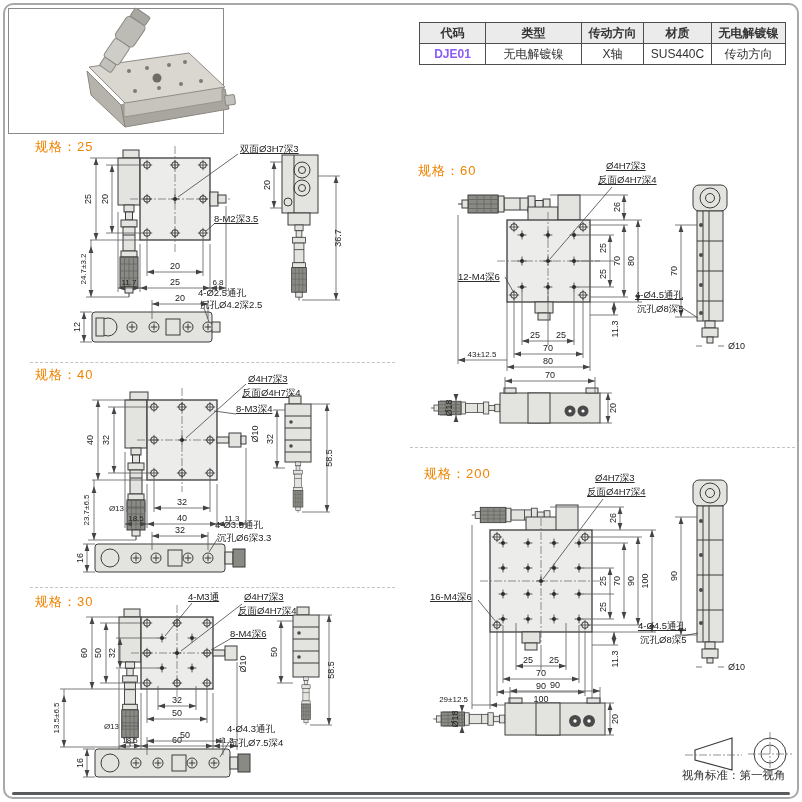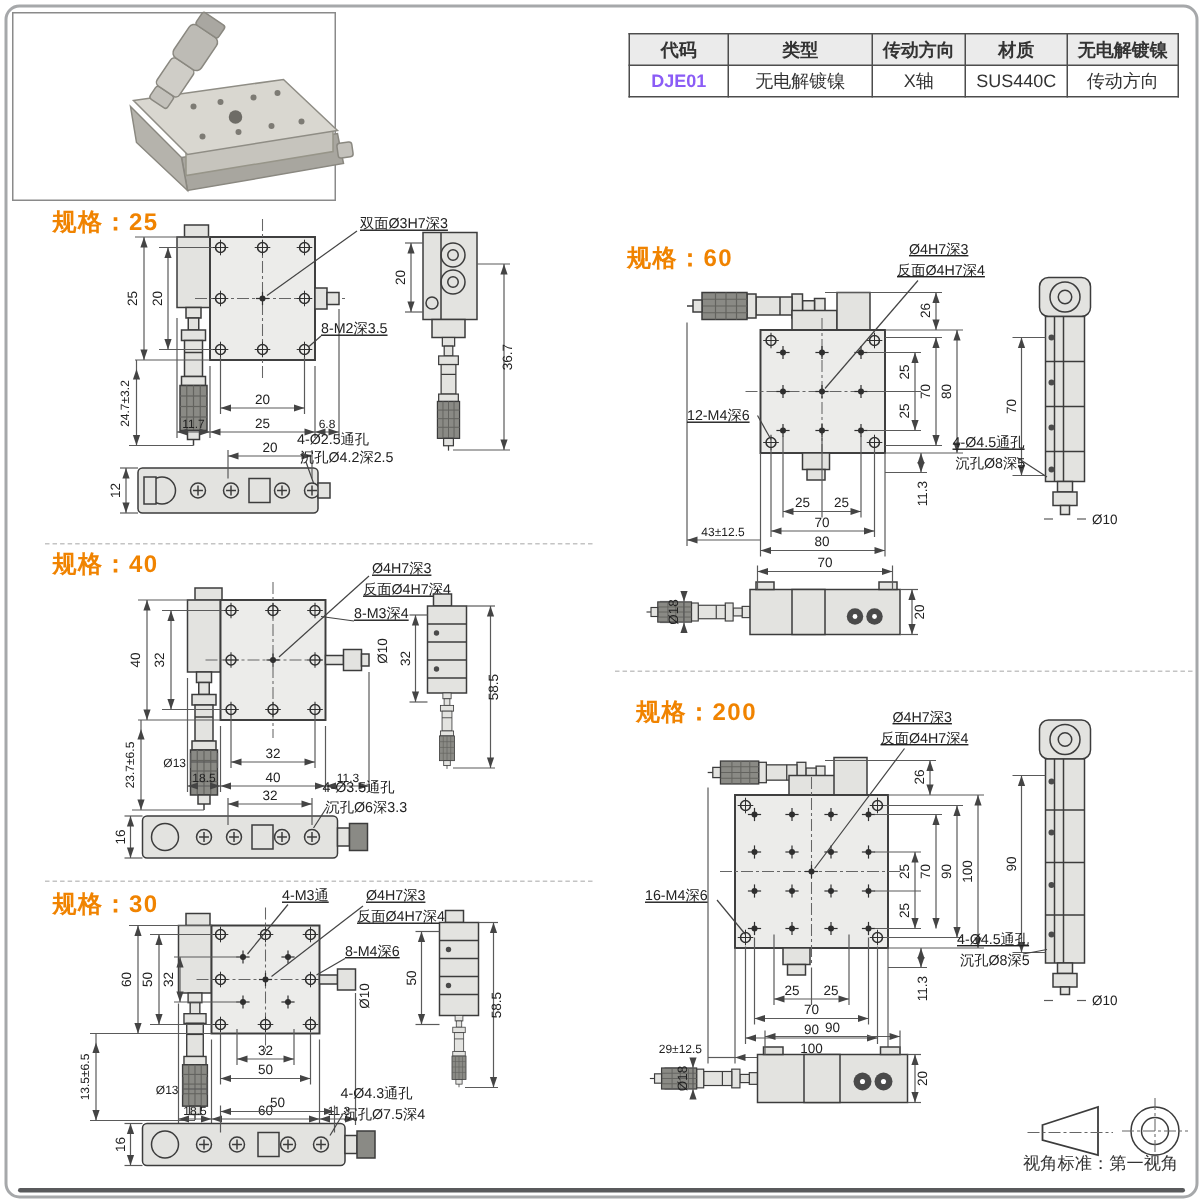--- a/index.html
+++ b/index.html
@@ -4,21 +4,21 @@
 <style>
   html,body{margin:0;padding:0;background:#fff;font-family:"Liberation Sans",sans-serif;}
   #page{position:relative;width:802px;height:802px;background:#fff;overflow:hidden;}
   #frame{position:absolute;left:3px;top:3px;right:3px;bottom:3px;border:2px solid #a6a8aa;border-radius:10px;pointer-events:none;}
   #bottom-strip{position:absolute;left:12px;right:12px;bottom:7px;height:3px;background:#595a5c;border-radius:2px;}
   .photo-box{position:absolute;left:8px;top:8px;width:214px;height:124px;border:1px solid #8a8a8a;background:#fff;}
   table.spec{position:absolute;left:419px;top:22px;border-collapse:collapse;font-size:12px;color:#333;}
   table.spec th,table.spec td{border:1px solid #4d4d4d;text-align:center;height:20px;padding:0 4px;}
   table.spec th{background:#ebebeb;font-weight:bold;}
   td.accent{color:#8b5cf6;font-weight:bold;}
-  .sec-title{position:absolute;font-size:16px;font-weight:bold;color:#f08300;letter-spacing:1px;}
+  .sec-title{position:absolute;font-size:13px;font-weight:normal;color:#f08300;letter-spacing:1px;}
   .sep{position:absolute;border-top:1px dashed #c4c4c4;height:0;}
   svg{position:absolute;overflow:visible;}
   .plate{fill:#ececea;stroke:#3c3c3c;stroke-width:1.3;}
   .part{fill:#e3e3e0;stroke:#3c3c3c;stroke-width:1;}
   .knurl{fill:#8a8a85;stroke:#3c3c3c;stroke-width:1;}
   .kx{stroke:#63635f;stroke-width:.8;}
   .ln{stroke:#3c3c3c;stroke-width:1;fill:none;}
   .cl{stroke:#666;stroke-width:.7;stroke-dasharray:8 2 2 2;fill:none;}
   .dm{stroke:#5a5a5a;stroke-width:.8;fill:none;}
   .ld{stroke:#444;stroke-width:.8;fill:none;}

